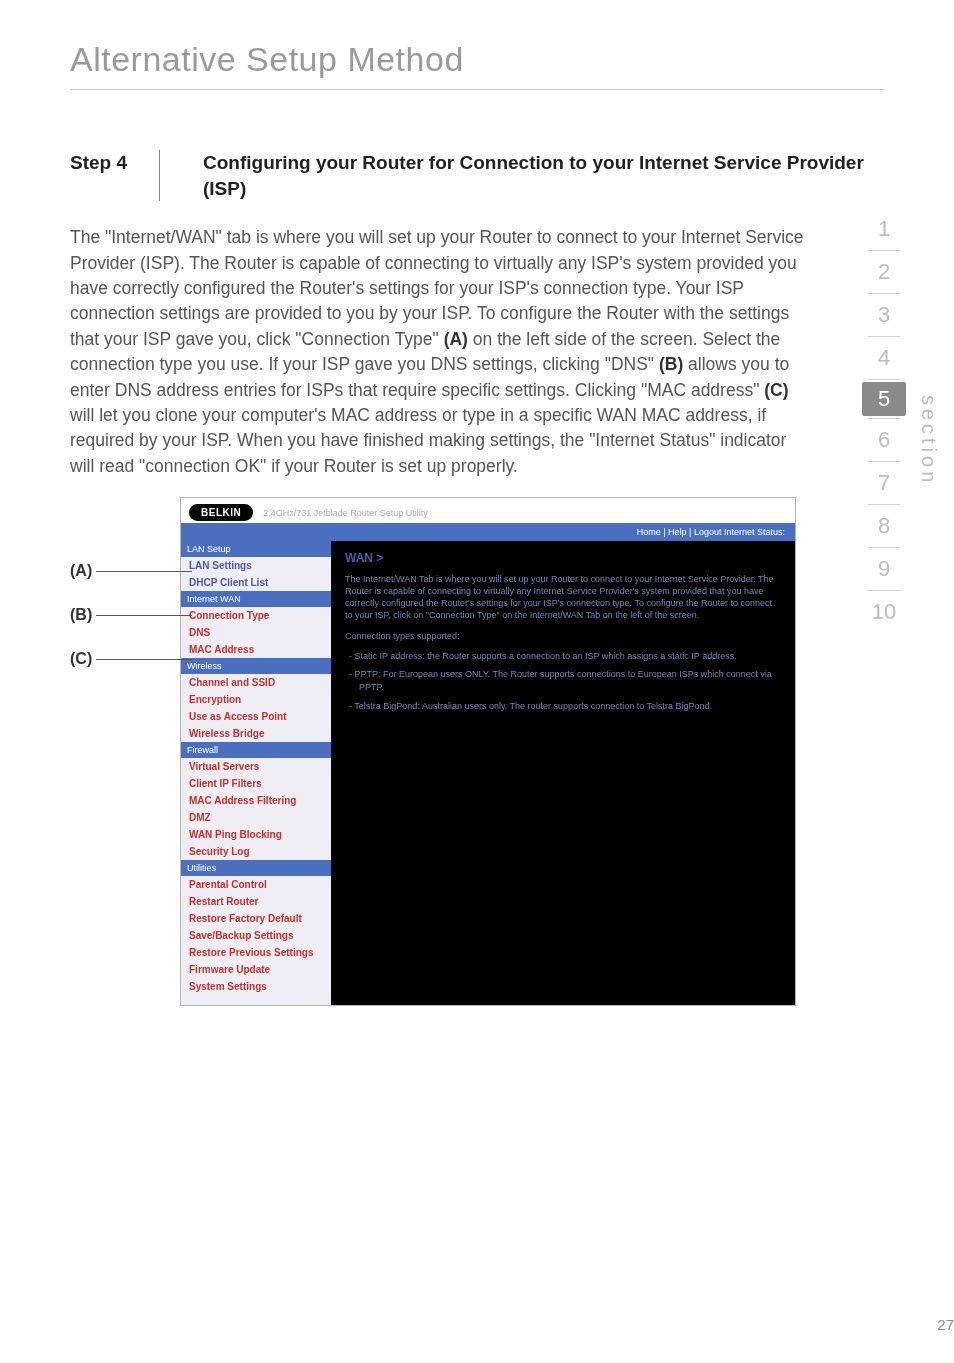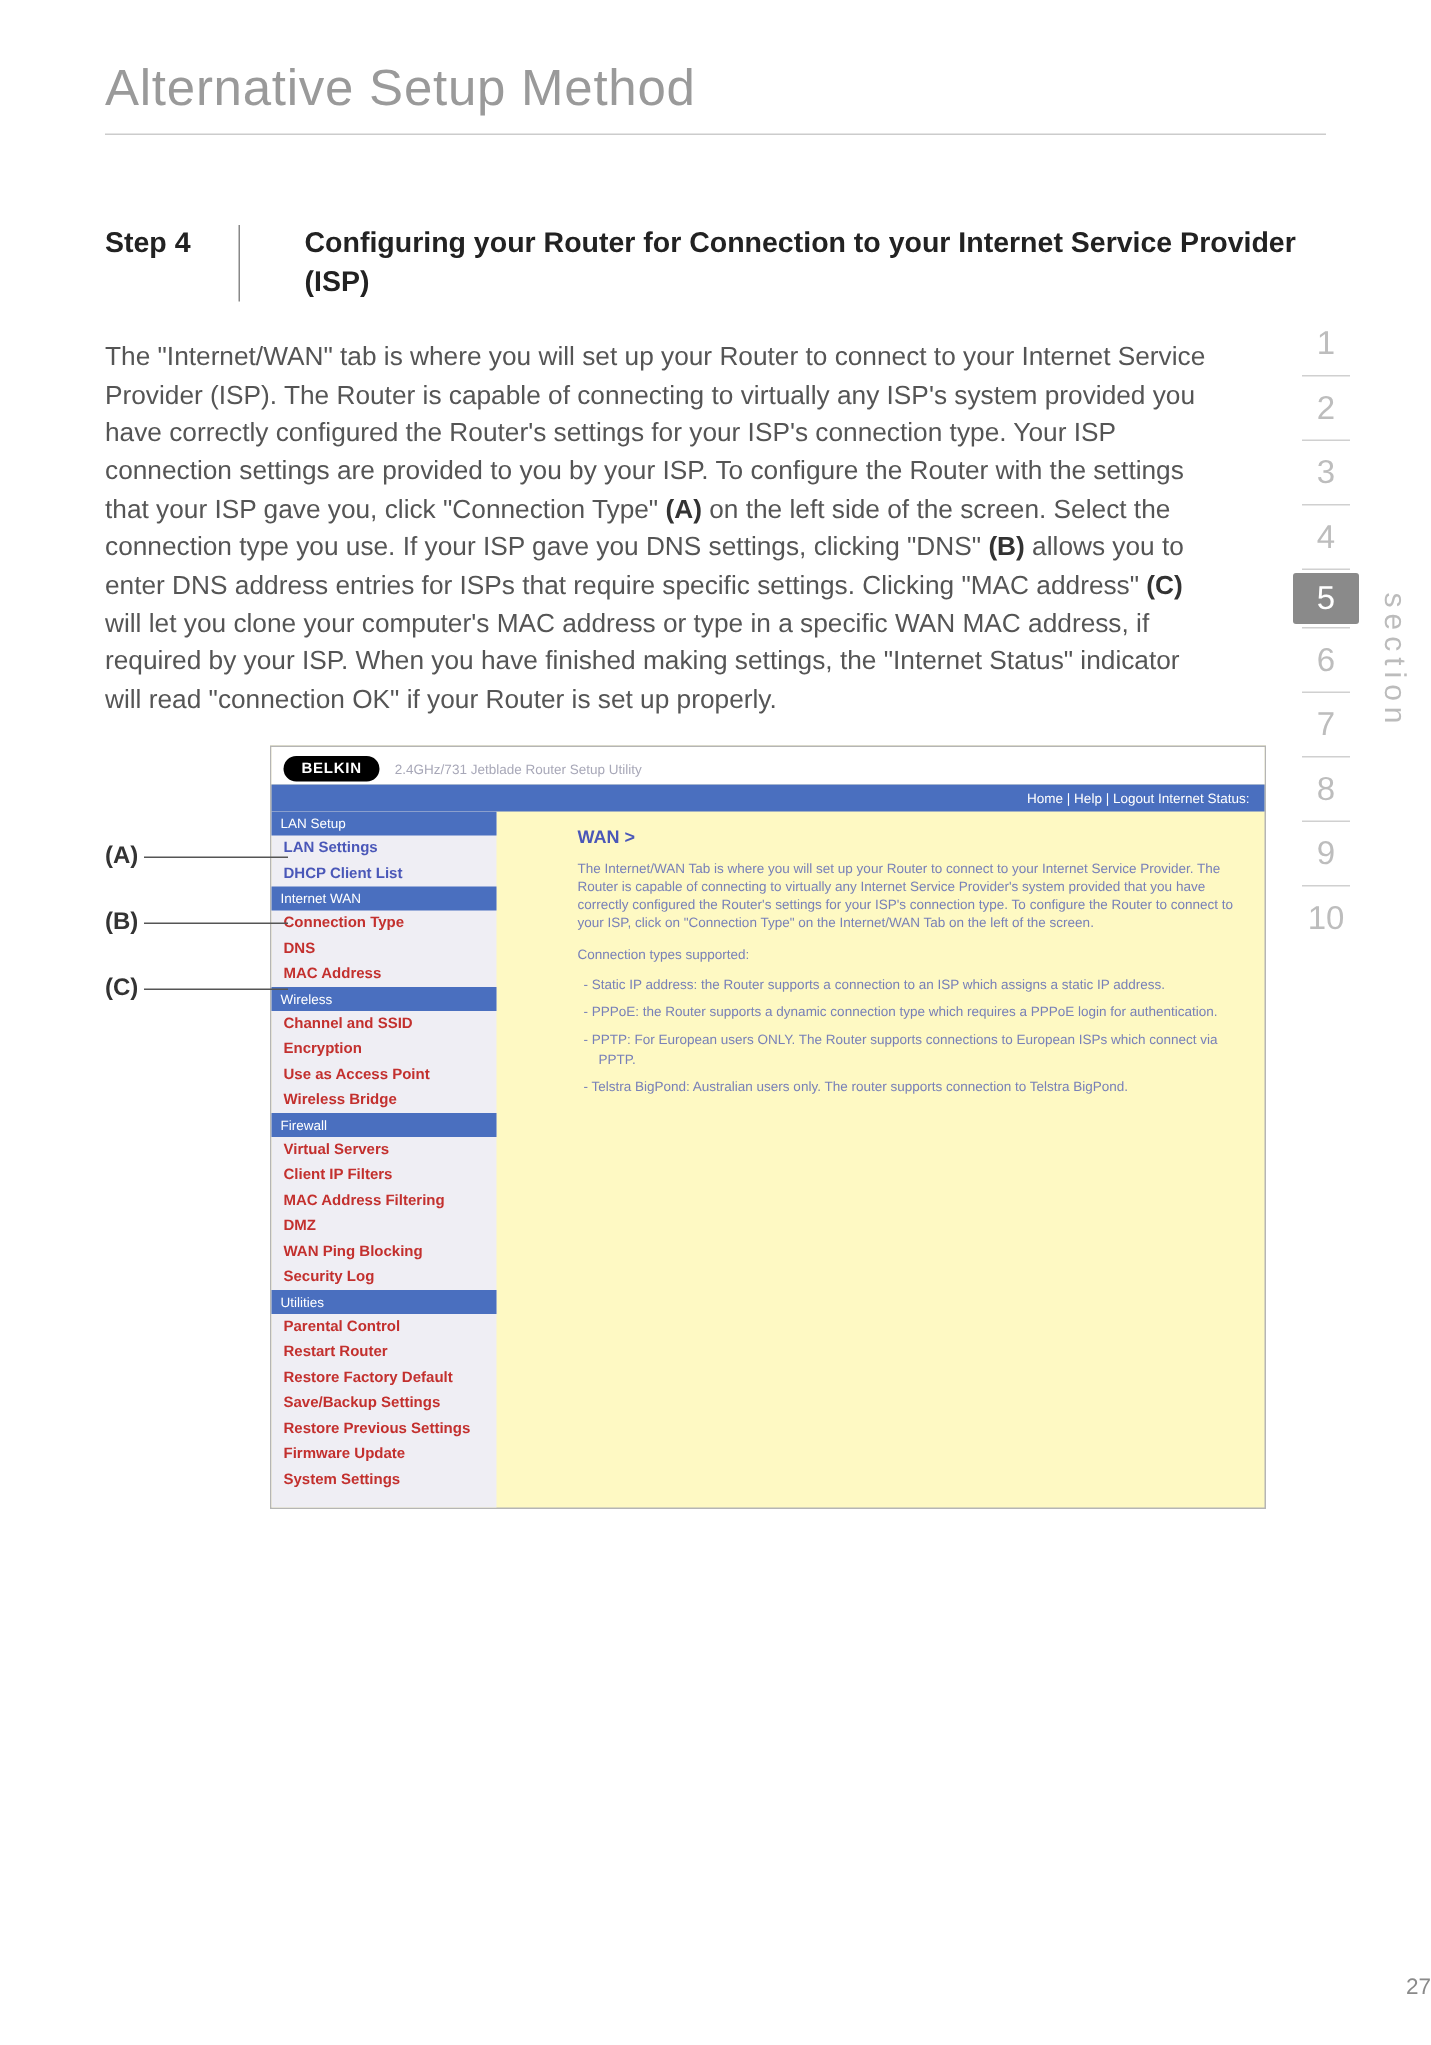--- a/index.html
+++ b/index.html
@@ -114,23 +114,23 @@
     border-top: 1px solid #555;
     margin-left: 4px;
   }
   .cl-a .line { width: 96px; }
   .cl-b .line { width: 96px; }
   .cl-c .line { width: 96px; }
   .callout-layer .cl + .cl { margin-top: 16px; }
 
   
   .admin {
-    width: 664px;
+    width: 616px;
     border: 1px solid #b5b5b5;
-    background: #fef9c3;
+    background: #000000;
     font-size: 9px;
     color: #3a5a9a;
   }
   .admin-top {
     display: flex;
     align-items: center;
     padding: 6px 8px 2px 8px;
     background: #fff;
   }
   .belkin-pill {
@@ -150,21 +150,20 @@
   .admin-bluebar {
     background: #4a6fbf;
     color: #fff;
     font-size: 9px;
     text-align: right;
     padding: 4px 10px;
   }
   .admin-body {
     display: flex;
     min-height: 430px;
-    gap: 40px;
   }
   .admin-sidebar {
     width: 150px;
     background: #efeef4;
     padding-bottom: 10px;
   }
   .sb-head {
     background: #4a6fbf;
     color: #fff;
     padding: 3px 6px;
@@ -308,21 +307,20 @@
           <div class="sb-link red">Restore Previous Settings</div>
           <div class="sb-link red">Firmware Update</div>
           <div class="sb-link red">System Settings</div>
         </div>
 
         <div class="admin-main">
           <div class="wan-title">WAN &gt;</div>
           <div class="wan-p">The Internet/WAN Tab is where you will set up your Router to connect to your Internet Service Provider. The Router is capable of connecting to virtually any Internet Service Provider's system provided that you have correctly configured the Router's settings for your ISP's connection type. To configure the Router to connect to your ISP, click on "Connection Type" on the Internet/WAN Tab on the left of the screen.</div>
           <div class="wan-p">Connection types supported:</div>
           <div class="wan-li">Static IP address: the Router supports a connection to an ISP which assigns a static IP address.</div>
-          <div class="wan-li">PPPoE: the Router supports a dynamic connection type which requires a PPPoE login for authentication.</div>
           <div class="wan-li">PPTP: For European users ONLY. The Router supports connections to European ISPs which connect via PPTP.</div>
           <div class="wan-li">Telstra BigPond: Australian users only. The router supports connection to Telstra BigPond.</div>
         </div>
       </div>
     </div>
   </div>
 
   <div class="page-num">27</div>
 </div>
 

